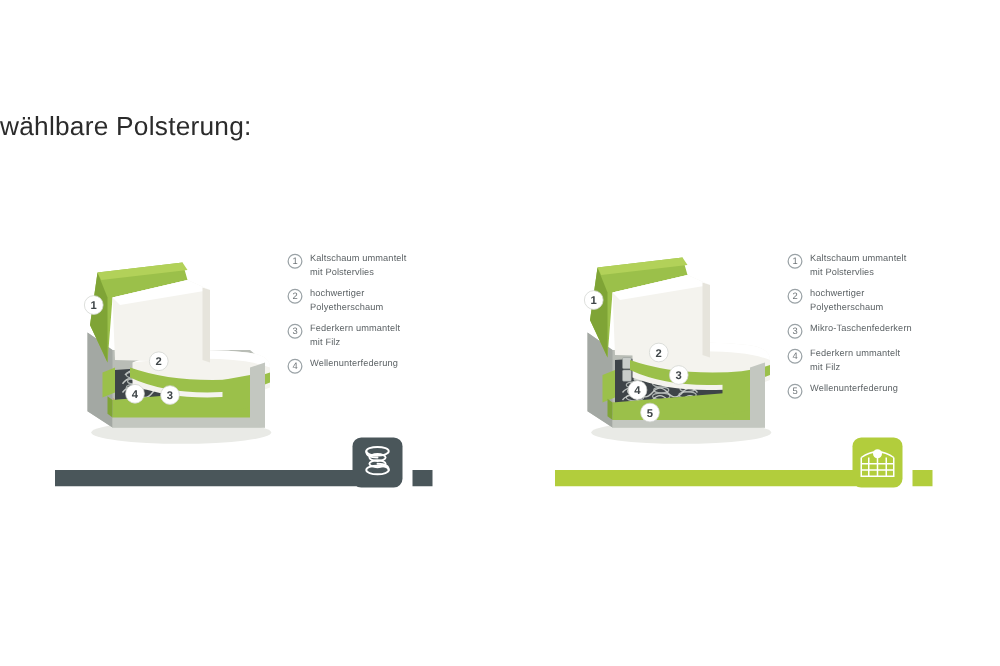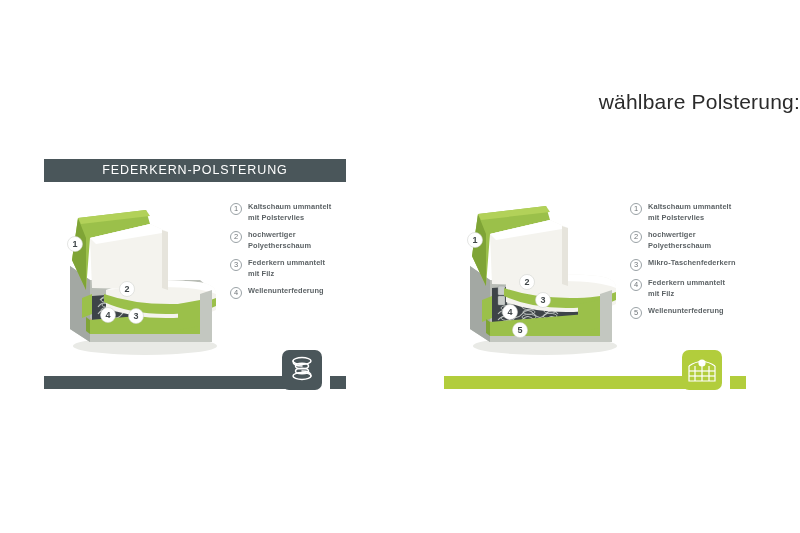--- a/index.html
+++ b/index.html
@@ -19,21 +19,21 @@
     height: 533px;
     background: #ffffff;
   }
 
   
   #page-title {
     position: absolute;
     left: 0;
     top: 90px;
     width: 800px;
-    text-align: right;
+    text-align: left;
     font-size: 21px;
     font-weight: 400;
     color: #2b2b2b;
     letter-spacing: 0.2px;
   }
 
   
   .panel {
     position: absolute;
     top: 152px;
@@ -92,21 +92,20 @@
     color: #6e7478;
     font-size: 7.5px;
     line-height: 10px;
     text-align: center;
   }
   .legend-text {
     font-size: 7.4px;
     line-height: 10.5px;
     color: #5d6366;
     letter-spacing: 0.1px;
-    font-weight: bold;
   }
 
   
   .footer-bar {
     position: absolute;
     left: 0;
     top: 224px;
     width: 258px;
     height: 13px;
   }
@@ -134,21 +133,20 @@
 </style>
 </head>
 <body>
 
 <div id="page">
 
   <h1 id="page-title">wählbare Polsterung:</h1>
 
   <section class="panel" id="panel-federkern">
 
-    <div class="panel-header hdr-dark">FEDERKERN-POLSTERUNG</div>
 
     <div class="illustration">
       <svg viewBox="0 0 186 175" xmlns="http://www.w3.org/2000/svg">
 
         <ellipse cx="95" cy="152" rx="72" ry="9" fill="#e9eae6"></ellipse>
 
         <path d="M20 72 L20 135 L40 148 L162 148 L162 96 L150 86 L40 86 Z" fill="#b9bdb6"></path>
         <path d="M20 72 L40 86 L40 148 L20 135 Z" fill="#a3a8a3"></path>
         <path d="M40 148 L162 148 L162 138 L40 138 Z" fill="#c3c7c0"></path>
 

